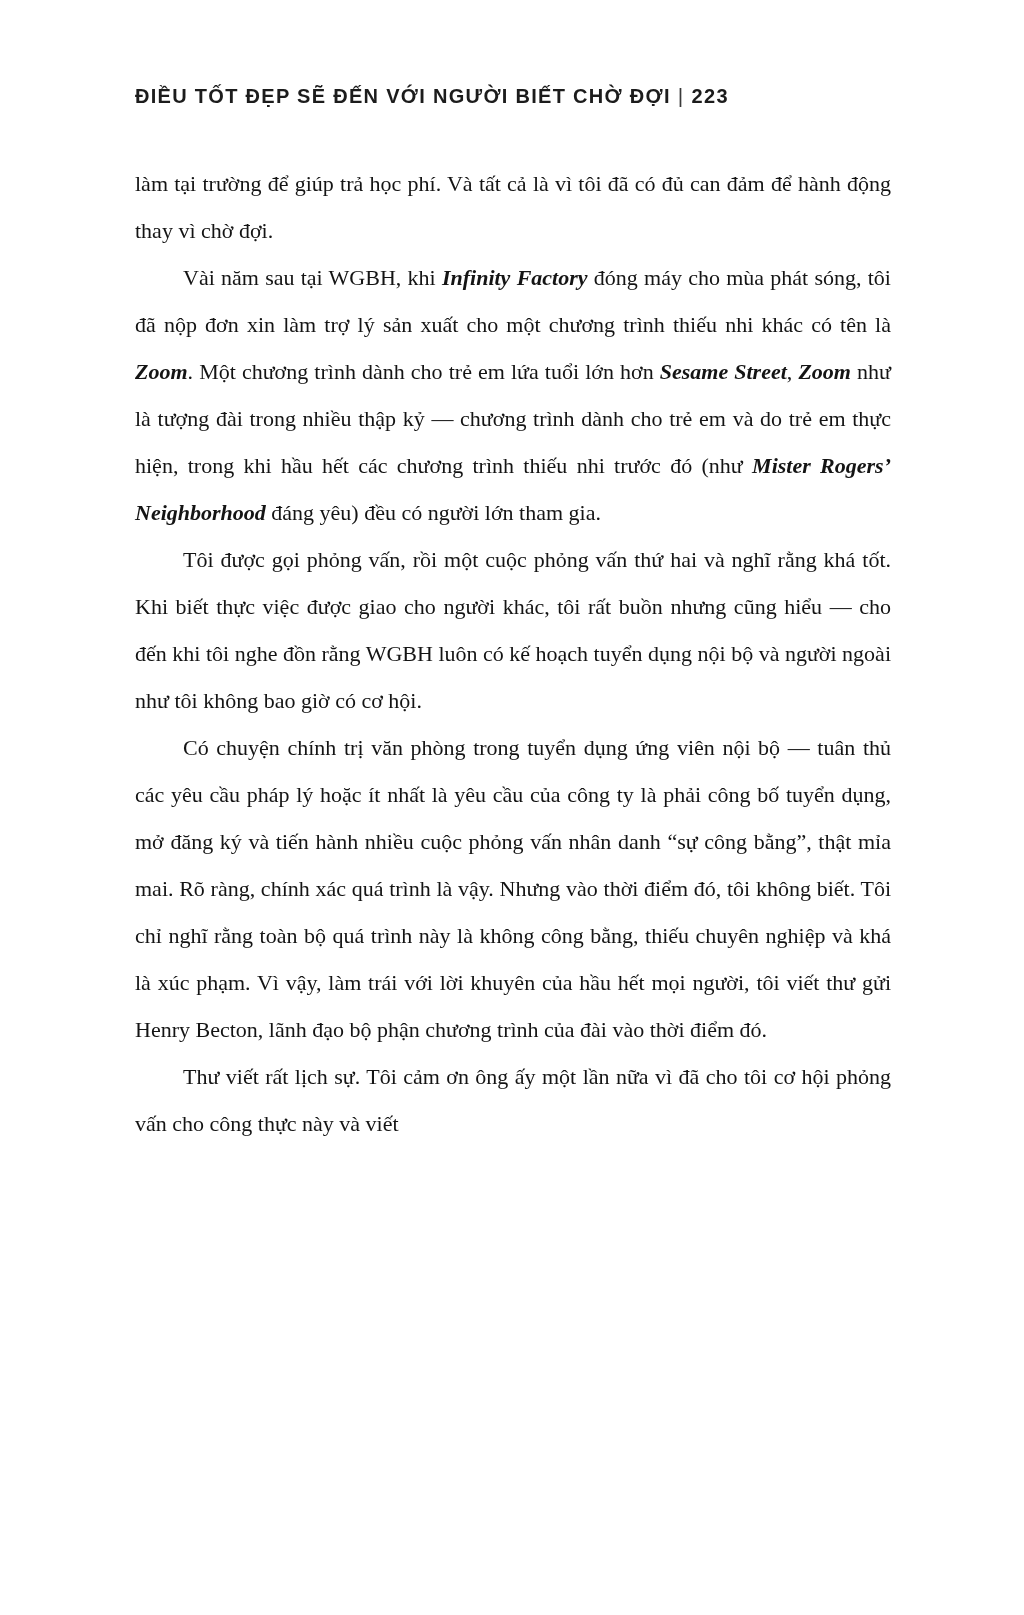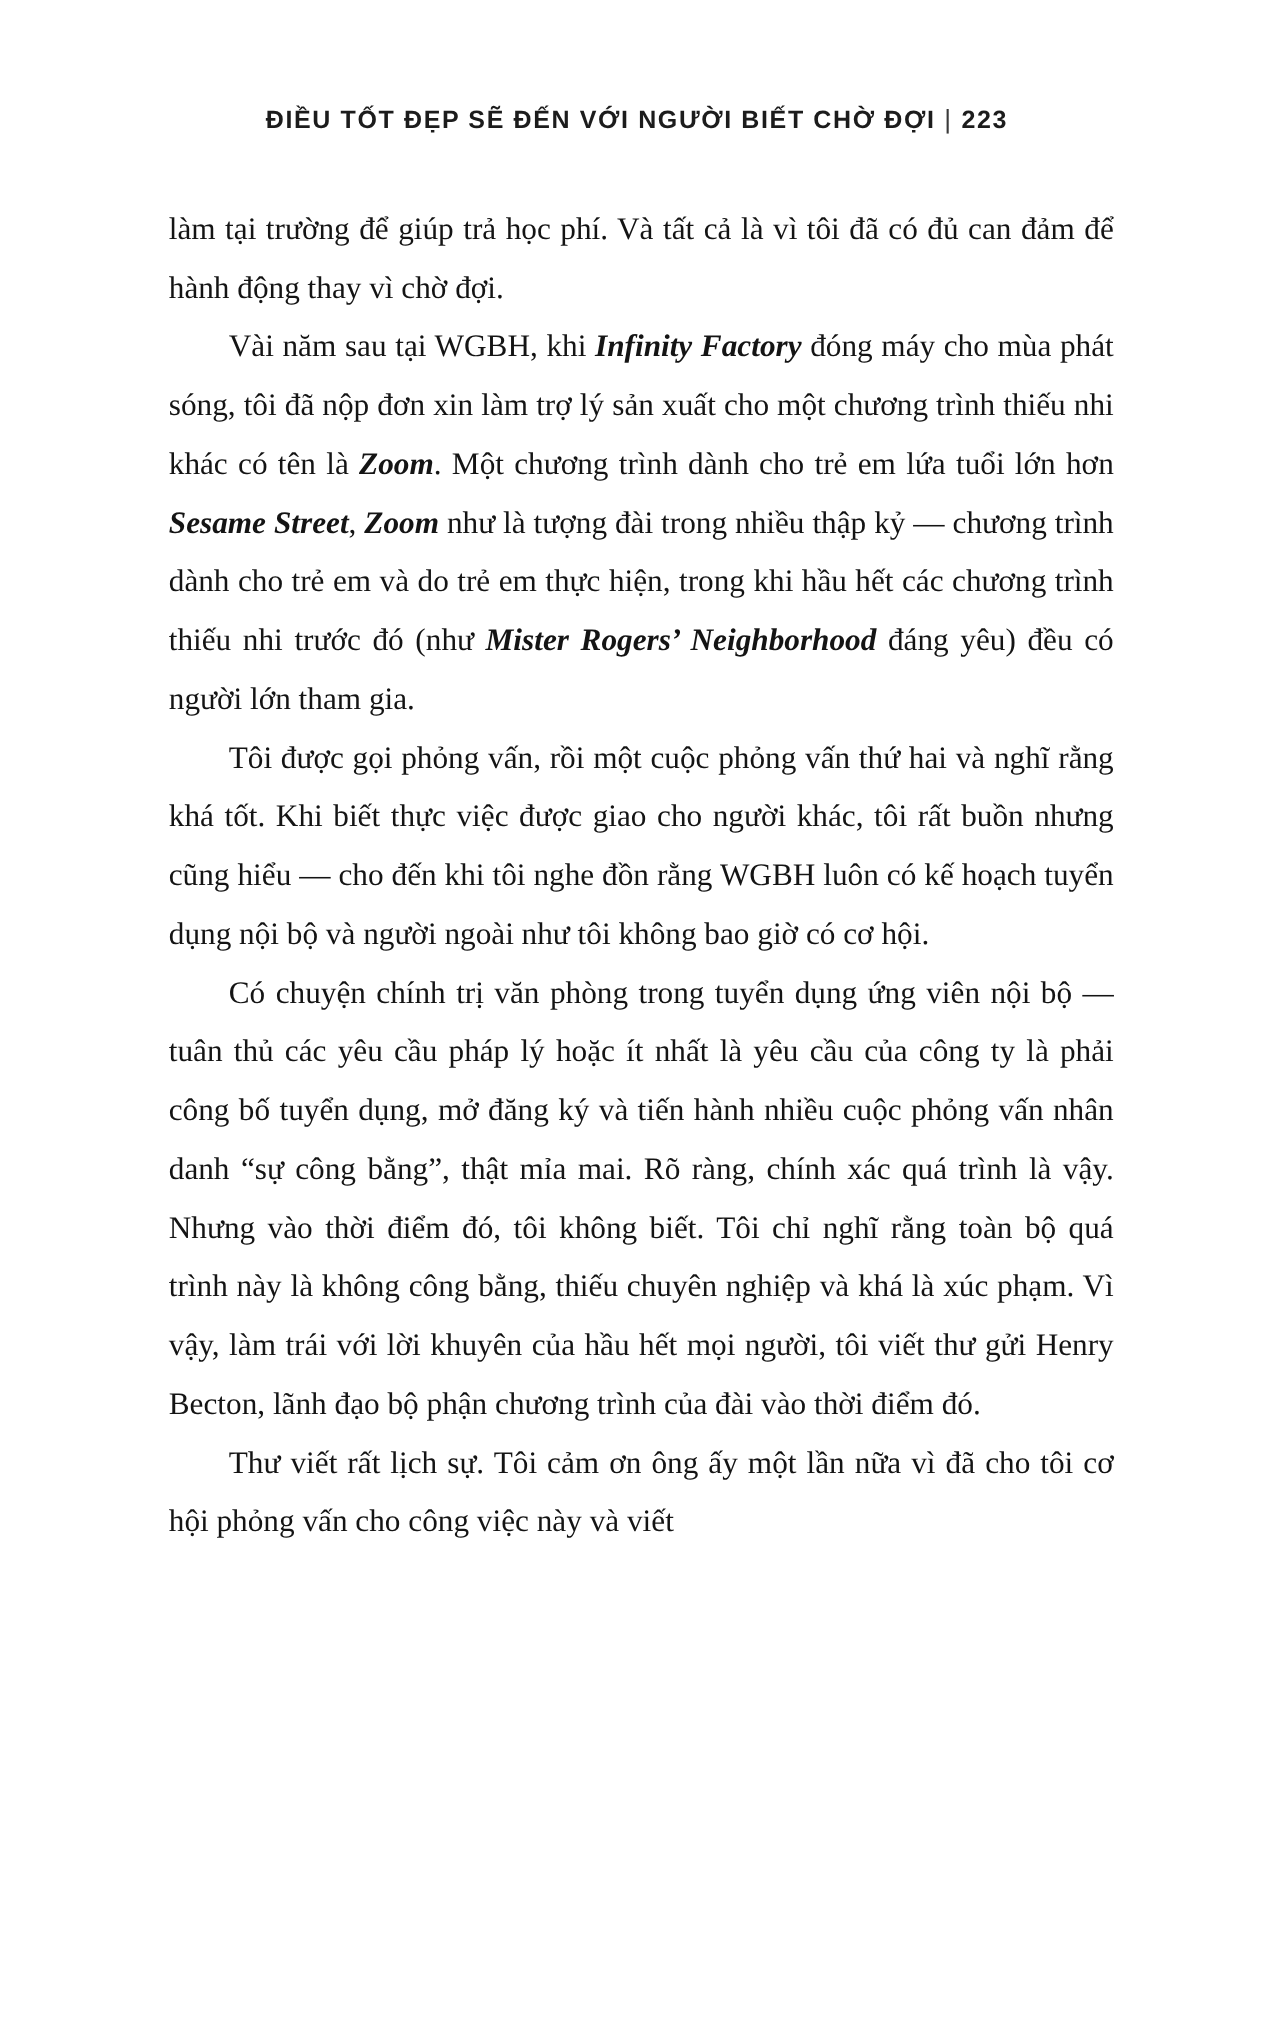--- a/index.html
+++ b/index.html
@@ -15,40 +15,40 @@
     width: 1024px;
     height: 1615px;
     background: #ffffff;
     overflow: hidden;
   }
   .running-header {
     position: absolute;
     top: 84px;
     left: 135px;
     right: 140px;
-    text-align: center;
+    text-align: left;
     font-family: "Liberation Sans", sans-serif;
     font-weight: 700;
     font-size: 20px;
     letter-spacing: 1.3px;
     color: #1c1c1c;
     white-space: nowrap;
   }
   .running-header .sep {
     font-weight: 400;
     color: #3a3a3a;
     padding: 0 7px;
     font-size: 21px;
   }
   .body-text {
     position: absolute;
     top: 160px;
     left: 135px;
     width: 756px;
-    font-size: 25px;
+    font-size: 22px;
     line-height: 47px;
     color: #141414;
     text-align: justify;
   }
   .body-text p {
     margin: 0;
     padding: 0;
   }
   .body-text p.indent {
     text-indent: 48px;
@@ -65,16 +65,16 @@
 
   <div class="running-header">
     <span>ĐIỀU TỐT ĐẸP SẼ ĐẾN VỚI NGƯỜI BIẾT CHỜ ĐỢI</span><span class="sep">|</span><span>223</span>
   </div>
 
   <div class="body-text" id="text-column">
       <p><span>làm tại trường để giúp trả học phí. Và tất cả là vì tôi đã có đủ can đảm để hành động thay vì chờ đợi.</span></p>
       <p class="indent"><span>Vài năm sau tại WGBH, khi </span><span class="italic">Infinity Factory</span><span> đóng máy cho mùa phát sóng, tôi đã nộp đơn xin làm trợ lý sản xuất cho một chương trình thiếu nhi khác có tên là </span><span class="italic">Zoom</span><span>. Một chương trình dành cho trẻ em lứa tuổi lớn hơn </span><span class="italic">Sesame Street</span><span>, </span><span class="italic">Zoom</span><span> như là tượng đài trong nhiều thập kỷ — chương trình dành cho trẻ em và do trẻ em thực hiện, trong khi hầu hết các chương trình thiếu nhi trước đó (như </span><span class="italic">Mister Rogers’ Neighborhood</span><span> đáng yêu) đều có người lớn tham gia.</span></p>
       <p class="indent"><span>Tôi được gọi phỏng vấn, rồi một cuộc phỏng vấn thứ hai và nghĩ rằng khá tốt. Khi biết thực việc được giao cho người khác, tôi rất buồn nhưng cũng hiểu — cho đến khi tôi nghe đồn rằng WGBH luôn có kế hoạch tuyển dụng nội bộ và người ngoài như tôi không bao giờ có cơ hội.</span></p>
       <p class="indent"><span>Có chuyện chính trị văn phòng trong tuyển dụng ứng viên nội bộ — tuân thủ các yêu cầu pháp lý hoặc ít nhất là yêu cầu của công ty là phải công bố tuyển dụng, mở đăng ký và tiến hành nhiều cuộc phỏng vấn nhân danh “sự công bằng”, thật mỉa mai. Rõ ràng, chính xác quá trình là vậy. Nhưng vào thời điểm đó, tôi không biết. Tôi chỉ nghĩ rằng toàn bộ quá trình này là không công bằng, thiếu chuyên nghiệp và khá là xúc phạm. Vì vậy, làm trái với lời khuyên của hầu hết mọi người, tôi viết thư gửi Henry Becton, lãnh đạo bộ phận chương trình của đài vào thời điểm đó.</span></p>
-      <p class="indent"><span>Thư viết rất lịch sự. Tôi cảm ơn ông ấy một lần nữa vì đã cho tôi cơ hội phỏng vấn cho công việc này và viết</span></p>
+      <p class="indent"><span>Thư viết rất lịch sự. Tôi cảm ơn ông ấy một lần nữa vì đã cho tôi cơ hội phỏng vấn cho công thực này và viết</span></p>
     </div>
 
 </div>
 
 </body></html>

